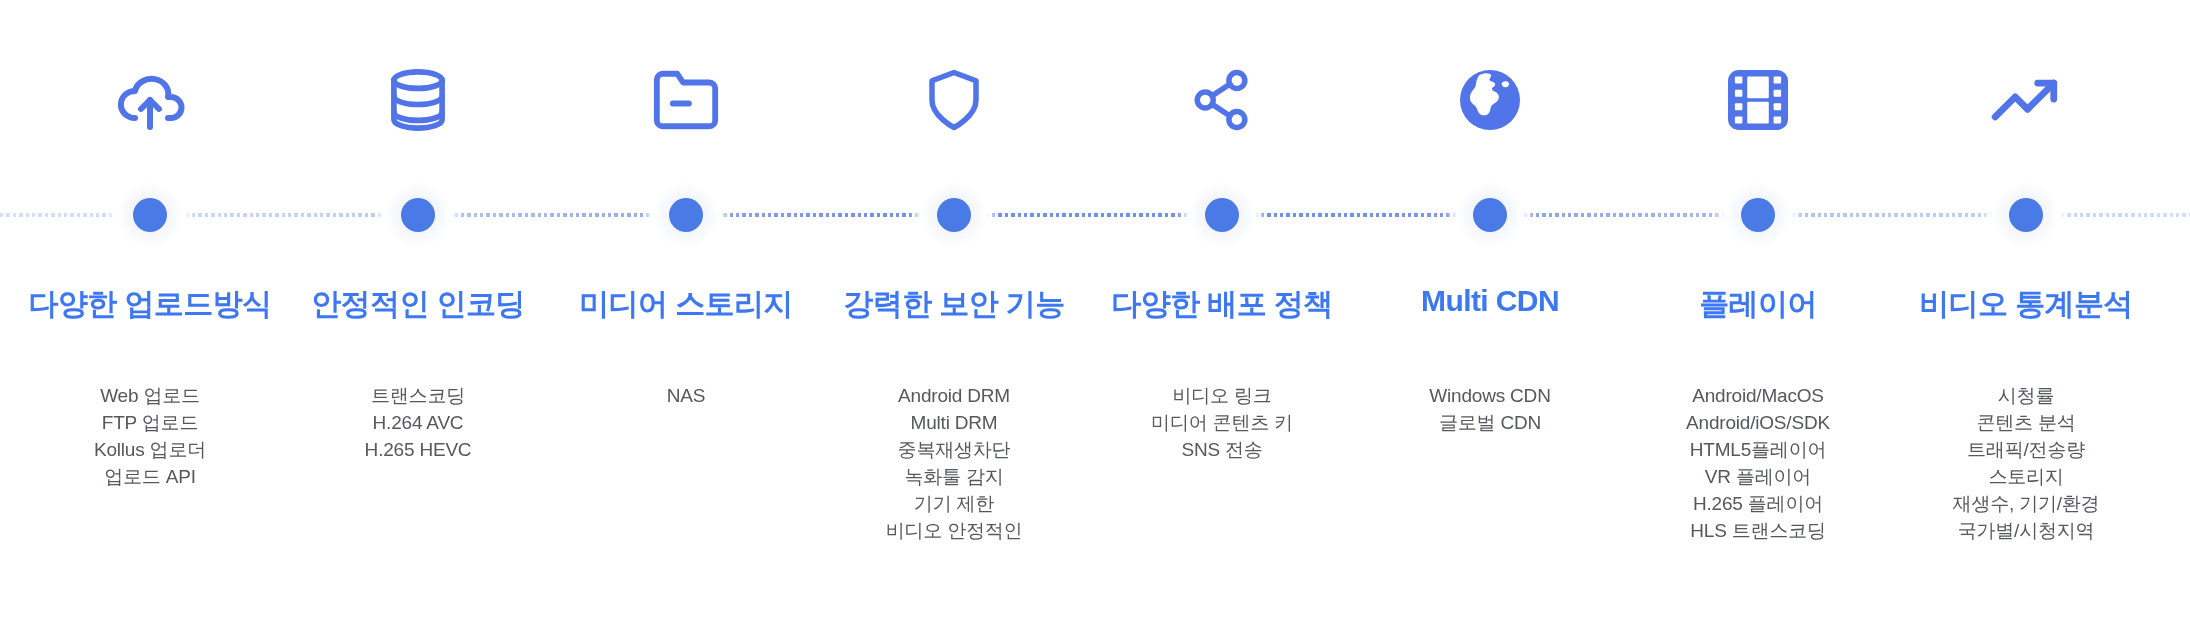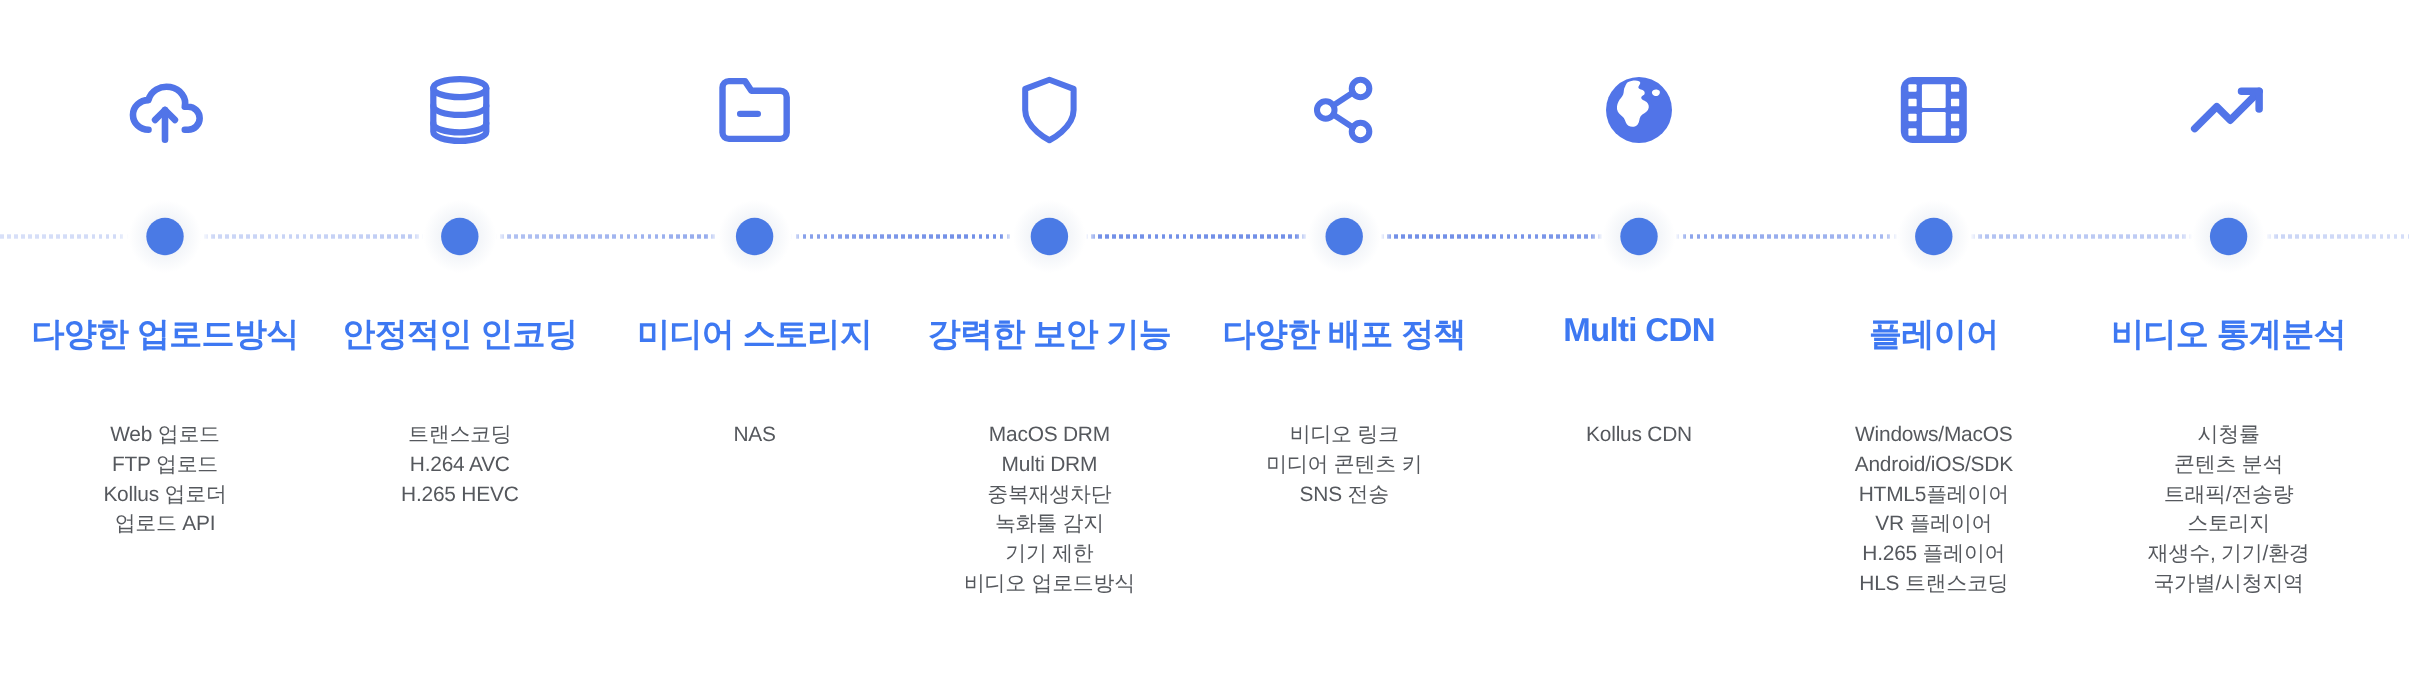--- a/index.html
+++ b/index.html
@@ -117,26 +117,26 @@
       <span class="icon"><svg width="66" height="66" viewBox="0 0 24 24" fill="none" stroke="currentColor" stroke-width="2" stroke-linecap="round" stroke-linejoin="round">
               <path d="M12 22s8-4 8-10V5l-8-3-8 3v7c0 6 8 10 8 10z"></path>
             </svg></span>
     </div>
     <div class="dot-box">
       <span class="dot-halo"></span>
       <span class="dot"></span>
     </div>
     <div class="title">강력한 보안 기능</div>
     <ul class="items">
-          <li>MacOS DRM</li>
+          <li>Android DRM</li>
           <li>Multi DRM</li>
           <li>중복재생차단</li>
           <li>녹화툴 감지</li>
           <li>기기 제한</li>
-          <li>비디오 업로드방식</li>
+          <li>비디오 안정적인</li>
         </ul>
   </div>
 
   <div class="column">
     <div class="icon-box">
       <span class="icon"><svg width="66" height="66" viewBox="0 0 24 24" fill="none" stroke="currentColor" stroke-width="2" stroke-linecap="round" stroke-linejoin="round">
               <circle cx="17.4" cy="4.9" r="2.9"></circle>
               <circle cx="5.9" cy="12" r="2.9"></circle>
               <circle cx="17.4" cy="19.1" r="2.9"></circle>
               <path d="M8.5 10.4l6.4-4.2"></path>
@@ -162,21 +162,22 @@
               <path fill="#fff" d="M8.6 3.6c1.1-.5 2.5-.7 3.4-.3.7.3.3 1-.1 1.5-.3.4.1.9.7 1 .7.2 1.3.6 1.1 1.3-.2.6-1.1.6-1 1.3.1.7 1 .7 1.6 1.2.7.6.9 1.6.4 2.4-.5.9-1.6 1.1-2.2 1.9-.5.8-.3 1.8-.9 2.5-.6.8-1.9.9-2.8.4-.8-.5-.9-1.6-1.4-2.4-.5-.7-1.4-1.1-1.8-1.9-.5-1-.3-2.2.2-3.1.4-.8 1.1-1.3 1.4-2.1.3-.8.1-1.7.6-2.4.2-.5.4-1 .8-1.3z"></path>
               <path fill="#fff" d="M16.3 6c.6-.4 1.5-.3 1.9.2.3.5.1 1.1-.4 1.4-.5.3-1.2.2-1.6-.2-.4-.5-.4-1.1.1-1.4z"></path>
             </svg></span>
     </div>
     <div class="dot-box">
       <span class="dot-halo"></span>
       <span class="dot"></span>
     </div>
     <div class="title">Multi CDN</div>
     <ul class="items">
-          <li>Kollus CDN</li>
+          <li>Windows CDN</li>
+          <li>글로벌 CDN</li>
         </ul>
   </div>
 
   <div class="column">
     <div class="icon-box">
       <span class="icon"><svg width="72" height="72" viewBox="0 0 24 24">
               <rect x="2" y="2" width="20" height="20" rx="3.6" fill="currentColor"></rect>
               <g fill="#fff">
                 <rect x="4.3" y="4.2" width="2.5" height="2.3" rx="0.3"></rect>
                 <rect x="4.3" y="8.6" width="2.5" height="2.3" rx="0.3"></rect>
@@ -190,21 +191,21 @@
                 <rect x="8.4" y="12.6" width="7.2" height="7.2" rx="0.4"></rect>
               </g>
             </svg></span>
     </div>
     <div class="dot-box">
       <span class="dot-halo"></span>
       <span class="dot"></span>
     </div>
     <div class="title">플레이어</div>
     <ul class="items">
-          <li>Windows/MacOS</li>
+          <li>Android/MacOS</li>
           <li>Android/iOS/SDK</li>
           <li>HTML5플레이어</li>
           <li>VR 플레이어</li>
           <li>H.265 플레이어</li>
           <li>HLS 트랜스코딩</li>
         </ul>
   </div>
 
   <div class="column">
     <div class="icon-box">

